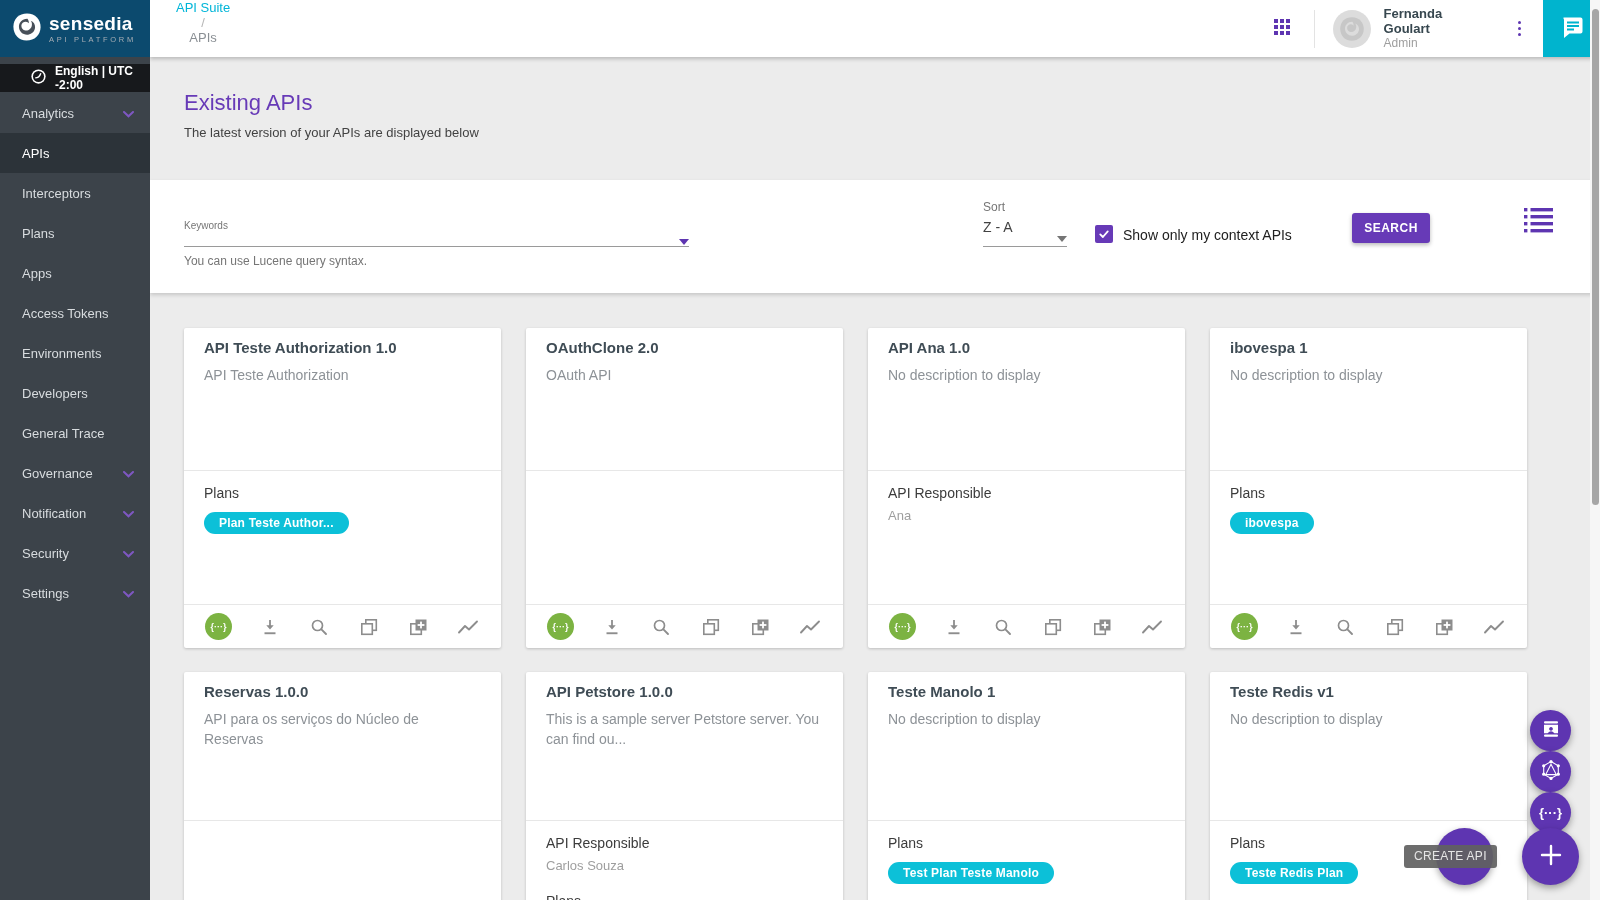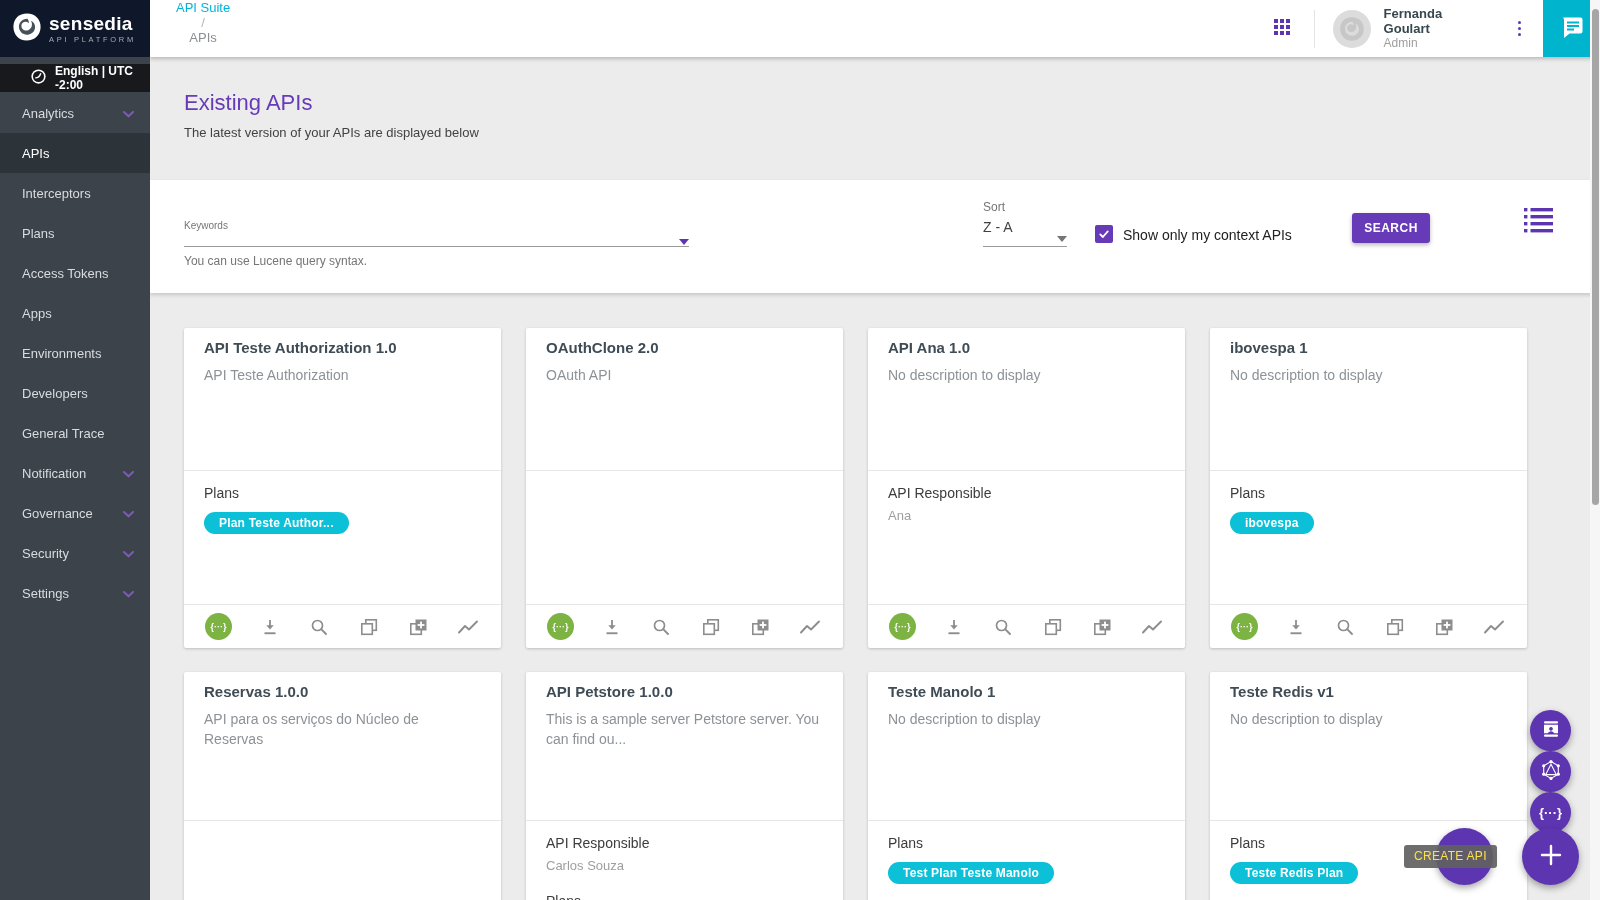--- a/index.html
+++ b/index.html
@@ -3,21 +3,21 @@
 <meta charset="utf-8">
 <style>
   html,body{margin:0;padding:0;}
   body{
     width:1600px;height:900px;overflow:hidden;position:relative;
     background:#ececec;font-family:"Liberation Sans",sans-serif;
     -webkit-font-smoothing:antialiased;
   }
   
   #sidebar{position:absolute;left:0;top:0;width:150px;height:900px;background:#3c434a;z-index:15;}
-  .brand-band{height:57px;background:#0f172a;display:flex;align-items:center;padding-left:12px;box-sizing:border-box;}
+  .brand-band{height:57px;background:#0c4a6e;display:flex;align-items:center;padding-left:12px;box-sizing:border-box;}
   .brand-text{margin-left:7px;}
   .brand-name{color:#fff;font-size:19px;font-weight:bold;letter-spacing:.3px;line-height:19px;}
   .brand-tag{color:#a7aeb5;font-size:7.5px;letter-spacing:2.7px;margin-top:2px;}
   .lang-bar{margin-top:7px;height:28px;background:#17191c;display:flex;align-items:center;padding-left:31px;gap:9px;color:#fff;font-size:12px;font-weight:bold;}
   .nav{margin-top:1px;}
   .nav-item{height:40px;display:flex;align-items:center;justify-content:space-between;padding:0 16px 0 22px;color:#d8dcdf;font-size:13px;cursor:pointer;}
   .nav-item.active{background:#2c3339;color:#fff;}
   
   #header{position:absolute;left:150px;top:0;right:0;height:57px;background:#fff;box-shadow:0 2px 4px rgba(0,0,0,.22);z-index:10;}
   .breadcrumb{position:absolute;left:26px;top:0;height:57px;display:flex;align-items:center;font-size:13px;flex-direction:column;}
@@ -71,21 +71,21 @@
   .foot-btn{display:flex;align-items:center;cursor:pointer;}
   
   .fab{position:absolute;border-radius:50%;background:#5e35b1;display:flex;align-items:center;justify-content:center;box-shadow:0 3px 7px rgba(0,0,0,.35);z-index:30;cursor:pointer;}
   .fab-s{width:41px;height:41px;}
   .fab-b{width:57px;height:57px;}
   #fab-1{left:1530px;top:710px;}
   #fab-2{left:1530px;top:751px;}
   #fab-3{left:1530px;top:792px;color:#fff;font-size:13px;font-weight:bold;}
   #fab-create{left:1436px;top:828px;}
   #fab-plus{left:1522px;top:828px;}
-  .fab-tip{position:absolute;left:1404px;top:845px;height:23px;line-height:23px;padding:0 10px;background:rgba(97,97,97,.92);border-radius:3px;color:#fde047;font-size:12px;letter-spacing:.3px;z-index:31;}
+  .fab-tip{position:absolute;left:1404px;top:845px;height:23px;line-height:23px;padding:0 10px;background:rgba(97,97,97,.92);border-radius:3px;color:#e5e5e5;font-size:12px;letter-spacing:.3px;z-index:31;}
   
   .scrollbar{position:absolute;right:0;top:0;width:10px;height:900px;background:#f6f6f6;z-index:40;}
   .scroll-thumb{position:absolute;left:1.5px;top:9px;width:7px;height:496px;background:#a6a6a6;border-radius:4px;cursor:pointer;}
 </style>
 </head>
 <body>
 
 <div id="sidebar">
   <div class="brand-band">
     <span>
@@ -121,42 +121,42 @@
     <div class="nav-item active">
       <span>APIs</span>
     </div>
     <div class="nav-item">
       <span>Interceptors</span>
     </div>
     <div class="nav-item">
       <span>Plans</span>
     </div>
     <div class="nav-item">
+      <span>Apps</span>
+    </div>
+    <div class="nav-item">
       <span>Access Tokens</span>
     </div>
     <div class="nav-item">
-      <span>Apps</span>
-    </div>
-    <div class="nav-item">
       <span>Environments</span>
     </div>
     <div class="nav-item">
       <span>Developers</span>
     </div>
     <div class="nav-item">
       <span>General Trace</span>
     </div>
     <div class="nav-item">
-      <span>Notification</span>
+      <span>Governance</span>
       <span><svg width="11" height="7" viewBox="0 0 11 7">
             <polyline points="1,1 5.5,5.3 10,1" fill="none" stroke="#7e57c2" stroke-width="2" stroke-linecap="round"></polyline>
           </svg></span>
     </div>
     <div class="nav-item">
-      <span>Governance</span>
+      <span>Notification</span>
       <span><svg width="11" height="7" viewBox="0 0 11 7">
             <polyline points="1,1 5.5,5.3 10,1" fill="none" stroke="#7e57c2" stroke-width="2" stroke-linecap="round"></polyline>
           </svg></span>
     </div>
     <div class="nav-item">
       <span>Security</span>
       <span><svg width="11" height="7" viewBox="0 0 11 7">
             <polyline points="1,1 5.5,5.3 10,1" fill="none" stroke="#7e57c2" stroke-width="2" stroke-linecap="round"></polyline>
           </svg></span>
     </div>

